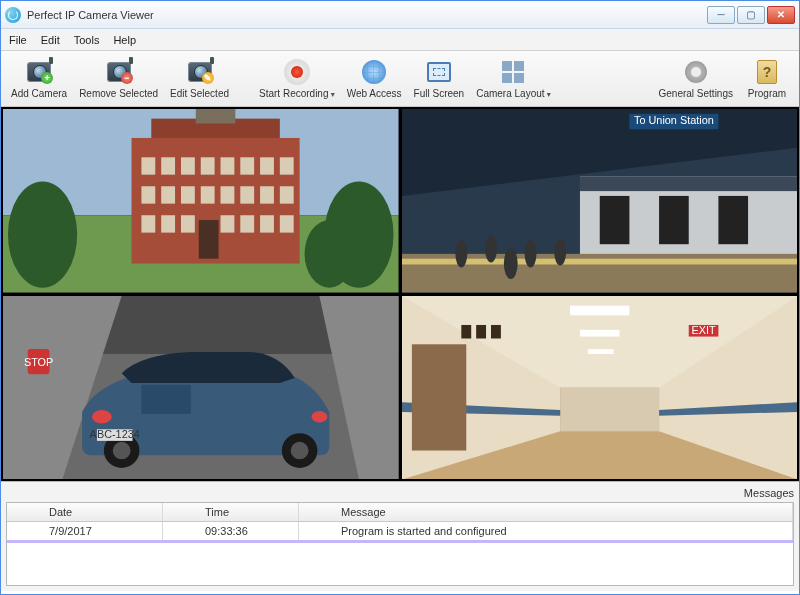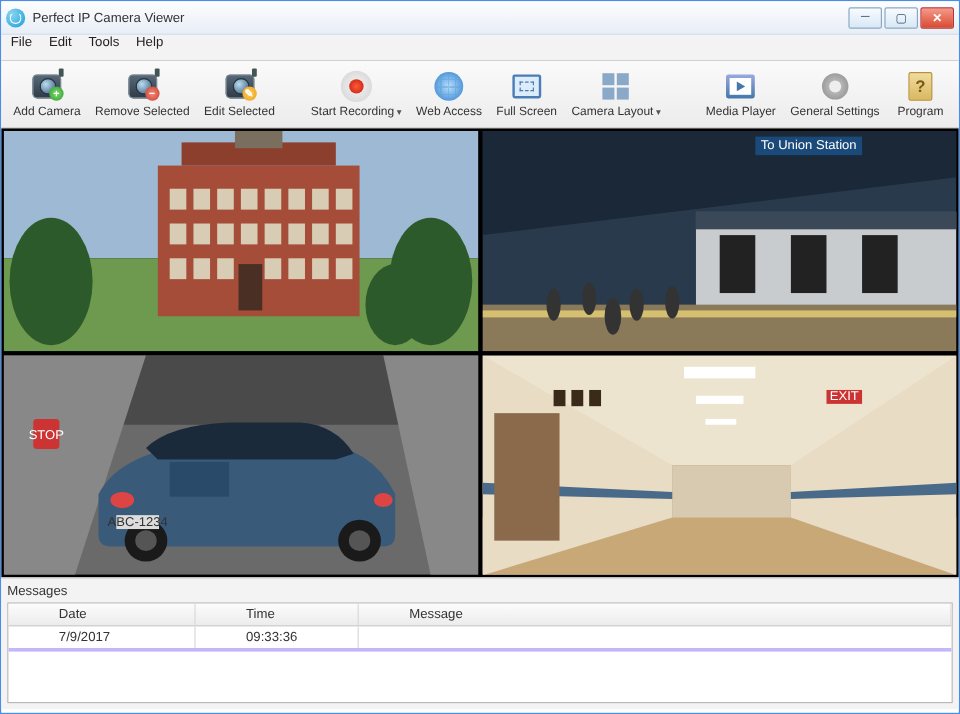--- a/index.html
+++ b/index.html
@@ -4,33 +4,33 @@
 <style>
 * { margin:0; padding:0; box-sizing:border-box; font-family:"Segoe UI",Tahoma,sans-serif; font-size:11px; }
 body { background:#fff; width:800px; height:595px; overflow:hidden; border:1px solid #4a8de7; }
 .titlebar { height:28px; background:linear-gradient(#fdfdfe,#e8eef7); display:flex; align-items:center; padding:0 4px; border-bottom:1px solid #c7d5e8; }
 .app-icon { width:16px; height:16px; border-radius:50%; background:radial-gradient(circle at 30% 30%,#8ad4f0,#1a9fd9); margin-right:6px; position:relative; }
 .app-icon::after { content:""; position:absolute; inset:3px; border:1.5px solid #fff; border-radius:50%; border-top-color:transparent; }
 .title-text { color:#333; }
 .win-controls { margin-left:auto; display:flex; gap:2px; }
 .win-btn { width:28px; height:18px; border:1px solid #8aa8c2; border-radius:2px; display:flex; align-items:center; justify-content:center; background:linear-gradient(#f7fbff,#d8e8f5); cursor:pointer; font-size:10px; color:#36526e; }
 .win-btn.close { background:linear-gradient(#f59a8a,#d94a2f); border-color:#b33; color:#fff; font-weight:bold; }
-.menubar { height:22px; display:flex; padding:0 8px; gap:14px; background:#f3f3f3; border-bottom:1px solid #d0d0d0; }
+.menubar { height:22px; display:flex; align-items:center; padding:0 8px; gap:14px; background:#f3f3f3; border-bottom:1px solid #d0d0d0; }
 .menubar span { color:#222; cursor:pointer; }
 .toolbar { height:56px; display:flex; align-items:center; padding:2px 6px; gap:4px; background:linear-gradient(#fafafa,#ececec); border-bottom:1px solid #c8c8c8; }
 .tb { display:flex; flex-direction:column; align-items:center; justify-content:center; min-width:52px; height:52px; cursor:pointer; padding:0 4px; border-radius:3px; position:relative; }
 .tb-icon { width:28px; height:28px; margin-bottom:2px; display:flex; align-items:center; justify-content:center; }
 .tb-label { font-size:10px; color:#333; white-space:nowrap; }
 .tb.drop .tb-label::after { content:" ▾"; font-size:8px; color:#555; }
 .spacer { flex:1; }
 .cams { display:grid; grid-template-columns:1fr 1fr; grid-template-rows:1fr 1fr; gap:3px; height:374px; background:#000; padding:2px; }
 .cam { background:#111; overflow:hidden; position:relative; }
 .cam svg { width:100%; height:100%; display:block; }
 .msg-panel { height:110px; border-top:1px solid #b8b8b8; padding:5px; background:#f3f3f3; display:flex; flex-direction:column; }
-.msg-title { font-size:11px; color:#333; margin-bottom:3px; }
+.msg-title { font-size:11px; color:#333; margin-bottom:3px;text-align:right; }
 .msg-table { flex:1; background:#fff; border:1px solid #b8b8b8; overflow:auto; }
 .msg-head { display:flex; background:linear-gradient(#fcfcfc,#ececec); border-bottom:1px solid #c8c8c8; }
 .mh,.mc { padding:3px 6px; border-right:1px solid #d9d9d9; font-size:11px; color:#333;margin-left:36px; }
 .msg-row { display:flex; border-bottom:3px solid #c4b5fd; }
 .col-date{width:120px}.col-time{width:100px}.col-msg{flex:1}
 
 .cam-icon { width:24px; height:20px; background:linear-gradient(#5a6a7a,#2e3a44); border-radius:4px; position:relative; box-shadow:inset 0 0 0 1px #7b8a96; }
 .cam-icon::before { content:""; position:absolute; width:12px; height:12px; border-radius:50%; background:radial-gradient(circle at 35% 35%,#bde,#357); top:3px; left:6px; border:1px solid #234; }
 .cam-icon::after { content:""; position:absolute; width:4px; height:7px; background:#455; top:-5px; right:-2px; border-radius:1px; }
 .badge { position:absolute; width:12px; height:12px; border-radius:50%; right:-2px; bottom:-2px; display:flex; align-items:center; justify-content:center; color:#fff; font-size:9px; font-weight:bold; }
@@ -124,26 +124,20 @@
         <div class="grid-ic">
           <div></div>
           <div></div>
           <div></div>
           <div></div>
         </div>
       </div>
     <span class="tb-label">Camera Layout</span>
   </div>
   <div class="spacer"></div>
-  <div class="tb">
-    <div class="tb-icon">
-        <div class="media-ic"></div>
-      </div>
-    <span class="tb-label">Media Player</span>
-  </div>
   <div class="tb">
     <div class="tb-icon">
         <div class="gear"></div>
       </div>
     <span class="tb-label">General Settings</span>
   </div>
   <div class="tb">
     <div class="tb-icon">
         <div class="book"></div>
       </div>
@@ -273,15 +267,16 @@
   <div class="msg-title">Messages</div>
   <div class="msg-table">
     <div class="msg-head">
       <div class="mh col-date">Date</div>
       <div class="mh col-time">Time</div>
       <div class="mh col-msg">Message</div>
     </div>
     <div class="msg-row">
       <div class="mc col-date">7/9/2017</div>
       <div class="mc col-time">09:33:36</div>
+      <div class="mc col-msg">Program is started and configured</div>
     </div>
   </div>
 </div>
 
 </body></html>

